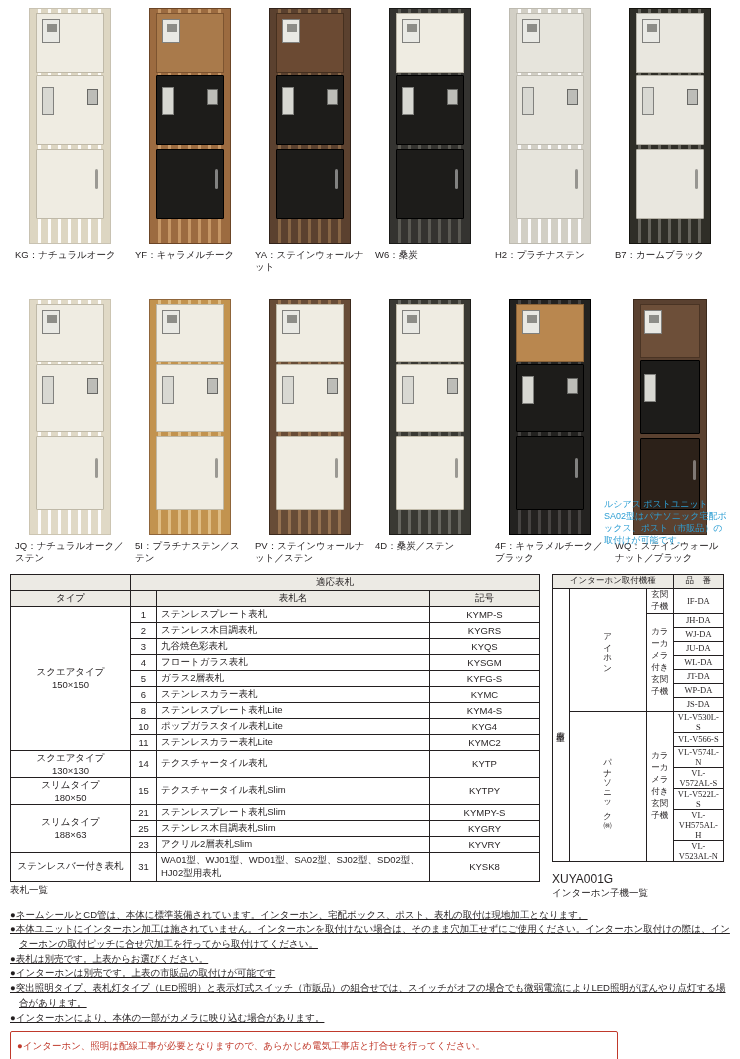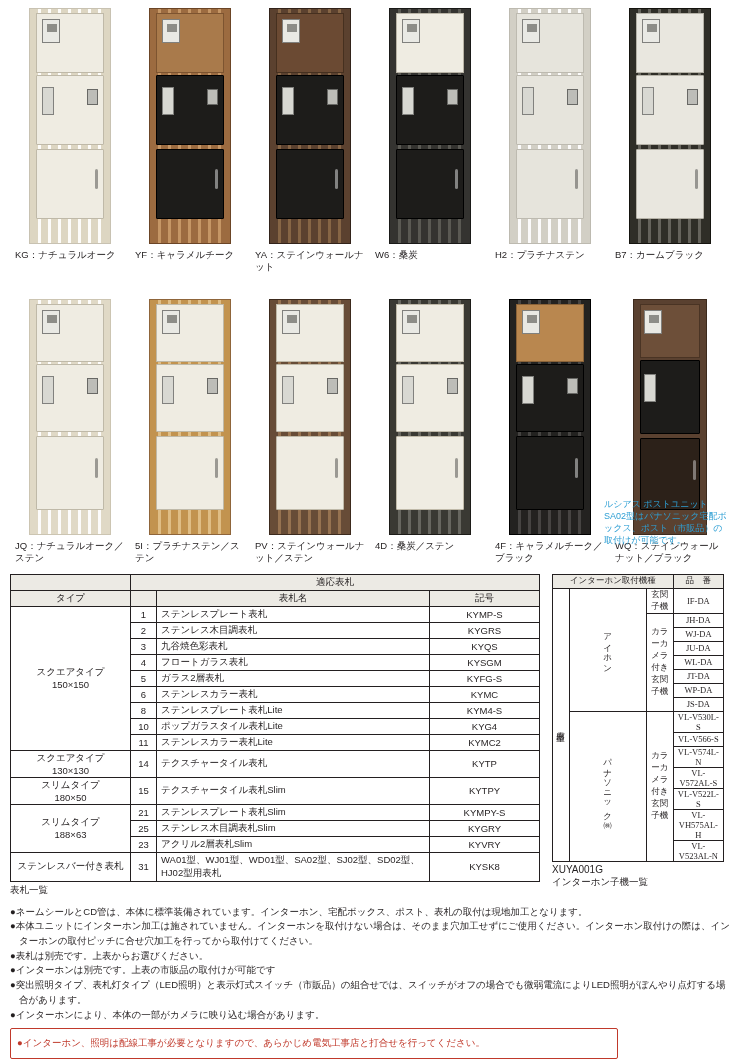--- a/index.html
+++ b/index.html
@@ -47,26 +47,26 @@
   .t-main td.type { text-align:center; width:120px; }
   .t-main td.sym { text-align:center; width:110px; }
   .t-main td.nm { text-align:left; padding-left:4px; }
   .t-caption { font-size:9.5px; margin-top:2px; }
 
   .t-side { margin-left: 12px; width: 172px; }
   .t-side table { width:100%;font-family:Liberation Serif, serif; }
   .t-side th, .t-side td { border:1px solid #231f20; padding:0 2px; height:14px; font-size:8.5px; text-align:center; font-weight:normal; }
   .t-side th.hdr { background:#eceae4; }
   .vert { writing-mode: vertical-rl; text-orientation: upright; letter-spacing:1px; }
-  .side-note { font-size:10px; margin-top:2px; }
+  .side-note { font-size:12px; margin-top:10px; }
   .side-cap { font-size:9.5px; margin-top:1px; }
 
   
   .notes { margin-top:8px; font-size:9.5px; line-height:1.55; }
-  .notes div { text-indent:-9px; padding-left:9px; }
+  .notes div { text-indent:-9px; padding-left:9px;text-decoration:underline; }
   .redbox { margin-top:6px; border:1px solid #c0392b; color:#c0392b; font-size:9.5px; padding:8px 6px; width:608px; border-radius:2px; }
 </style>
 </head>
 <body>
 
 <div class="sheet">
 
   <div class="gallery">
 
     <div class="grid-row">

